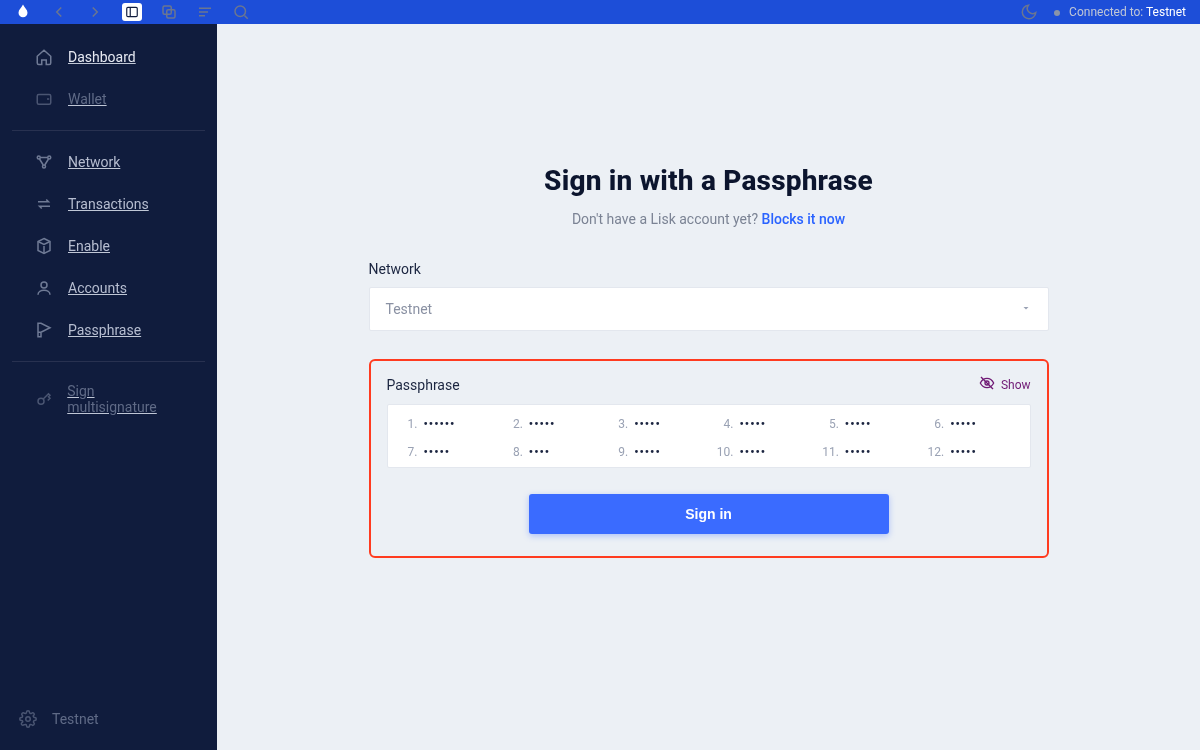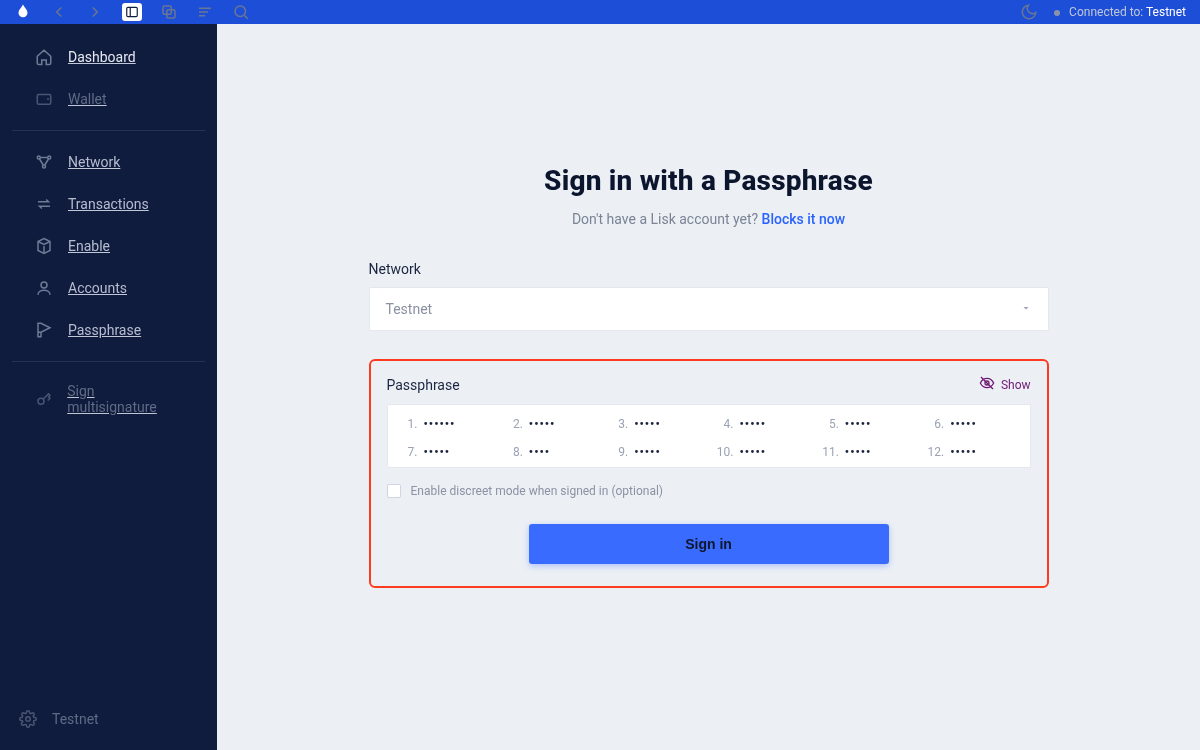--- a/index.html
+++ b/index.html
@@ -51,21 +51,21 @@
   .show-toggle svg { width:16px; height:16px; }
 
   .words { background:#fff; border:1px solid #e3e7ee; border-radius:2px; padding:10px 8px 6px; display:grid; grid-template-columns: repeat(6, 1fr); column-gap:6px; row-gap:10px; }
   .word { display:flex; align-items:baseline; gap:6px; padding:2px 4px; font-size:12px; }
   .word .num { color:#9aa2b4; min-width:18px; text-align:right; }
   .word .dots { color:#1b2540; letter-spacing:1px; font-weight:700; }
 
   .discreet { display:flex; align-items:center; gap:10px; margin-top:16px; font-size:12px; color:#8b92a3; }
   .checkbox { width:14px; height:14px; border:1px solid #cfd5e1; background:#fff; border-radius:2px; }
 
-  .signin-btn { display:block; margin:26px auto 0; width:360px; height:40px; background:#3a6bff; color:#0f172a; border:none; border-radius:3px; font-size:14px; font-weight:600; cursor:pointer; box-shadow:0 2px 6px rgba(58,107,255,0.35); }
+  .signin-btn { display:block; margin:26px auto 0; width:360px; height:40px; background:#3a6bff; color:#ffffff; border:none; border-radius:3px; font-size:14px; font-weight:600; cursor:pointer; box-shadow:0 2px 6px rgba(58,107,255,0.35); }
 </style>
 </head>
 <body>
 
 <div class="topbar">
   <div class="topbar-left">
     <span class="icon logo-icon">
       <svg viewBox="0 0 24 24" fill="currentColor">
           <path d="M12 2c2 4 6 7 6 11a6 6 0 11-12 0c0-4 4-7 6-11z"></path>
         </svg>
@@ -292,22 +292,18 @@
           <div class="word">
               <span class="num">11.</span>
               <span class="dots">•••••</span>
             </div>
           <div class="word">
               <span class="num">12.</span>
               <span class="dots">•••••</span>
             </div>
         </div>
 
-        <div class="discreet">
-          <span class="checkbox"></span>
-          <span>Enable discreet mode when signed in (optional)</span>
-        </div>
 
         <button class="signin-btn">Sign in</button>
       </div>
     </div>
   </div>
 </div>
 
 </body></html>

